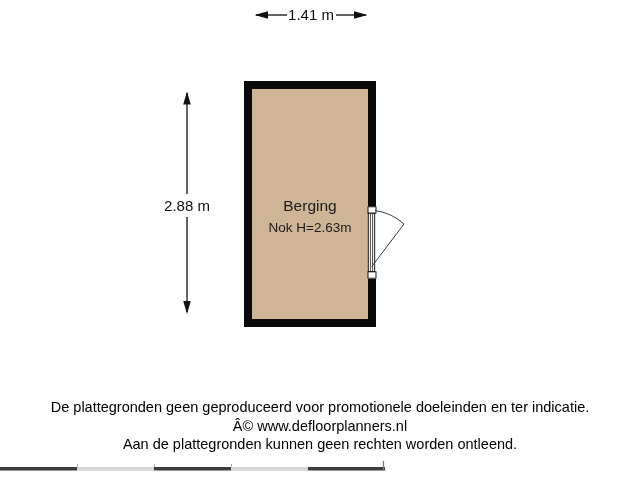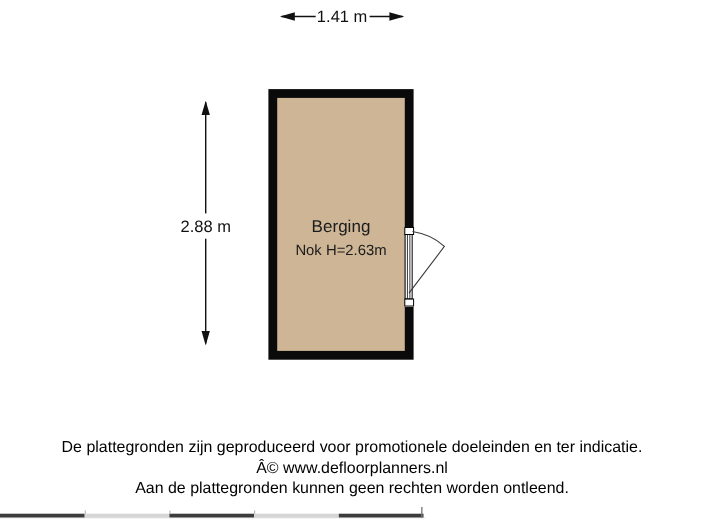--- a/index.html
+++ b/index.html
@@ -63,18 +63,18 @@
       <rect x="231" y="467" width="77" height="3.4" fill="#d6d6d6"></rect>
       <rect x="308" y="467" width="77" height="3.4" fill="#3c3c3c"></rect>
       <line x1="77.5" y1="464" x2="77.5" y2="467" stroke="#b0b0b0" stroke-width="1"></line>
       <line x1="154.5" y1="464" x2="154.5" y2="467" stroke="#b0b0b0" stroke-width="1"></line>
       <line x1="231.5" y1="464" x2="231.5" y2="467" stroke="#b0b0b0" stroke-width="1"></line>
       <line x1="383.5" y1="461" x2="383.5" y2="470.5" stroke="#777" stroke-width="1.2"></line>
     </g>
   </svg>
 
   <div class="footer">
-    <div>De plattegronden zijn geproduceerd voor promotionele doeleinden en ter indicatie.</div>
+    <div>De plattegronden geen geproduceerd voor promotionele doeleinden en ter indicatie.</div>
     <div>Â© www.defloorplanners.nl</div>
     <div>Aan de plattegronden kunnen geen rechten worden ontleend.</div>
   </div>
 
 </div>
 
 </body></html>

